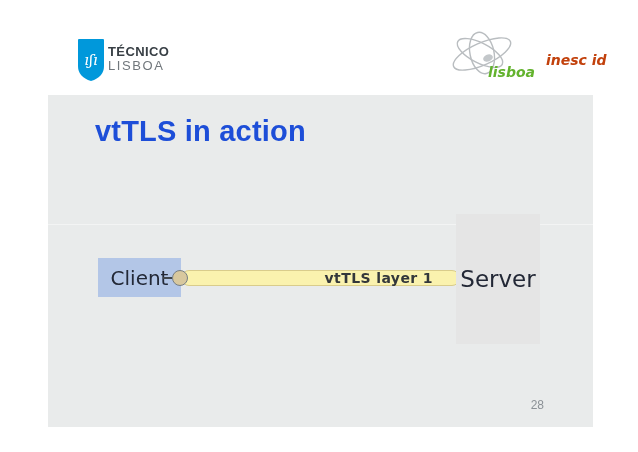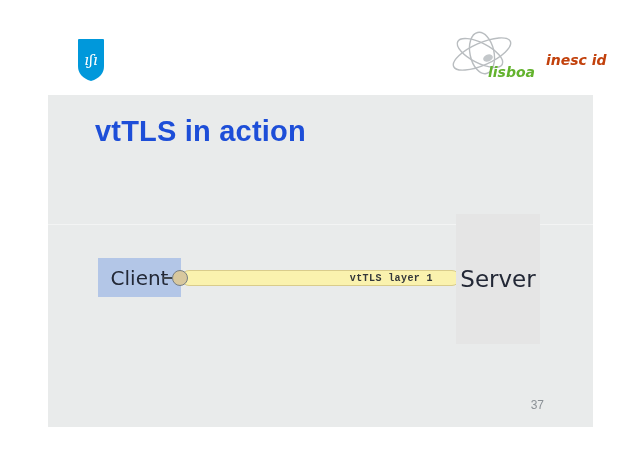--- a/index.html
+++ b/index.html
@@ -59,39 +59,43 @@
     display:flex;align-items:center;justify-content:center;
   }
   .server-box .lbl{font-size:23px;color:#232836;}
   .pipe{
     position:absolute;left:181px;top:270px;width:279px;height:16px;
     background:#faf2ae;border:1px solid #d9cc8b;border-radius:9px;
     display:flex;align-items:center;justify-content:flex-end;
     box-sizing:border-box;padding-right:26px;
   }
   .pipe .lbl{
-    font-size:10px;font-weight:bold;color:#33373b;letter-spacing:.4px;white-space:nowrap;font-family:Liberation Mono, monospace;
+    font-size:14px;font-weight:bold;color:#33373b;letter-spacing:.4px;white-space:nowrap;
   }
   .knob{
     position:absolute;left:172px;top:270px;width:14px;height:14px;border-radius:50%;
     background:#d8c89e;border:1px solid #767e84;box-sizing:content-box;
   }
   .dash{position:absolute;left:163px;top:277px;width:9px;height:2px;background:#41464c;}
   .arrow{position:absolute;left:461px;top:271px;}
 </style>
 </head>
 <body>
 
 <div class="stage">
 
   <div class="tecnico">
     <svg class="shield" width="26" height="42" viewBox="0 0 26 42">
       <path d="M1,0 H25 Q26,0 26,1 V27 Q26,38 13,42 Q0,38 0,27 V1 Q0,0 1,0 Z" fill="#0098db"></path>
       <text x="13" y="26" text-anchor="middle" font-size="15" font-style="italic" font-family="DejaVu Serif, serif" fill="#ffffff">ıʃı</text>
     </svg>
+    <div class="words">
+      <div class="name">TÉCNICO</div>
+      <div class="city">LISBOA</div>
+    </div>
   </div>
 
   <div class="inescid">
     <svg class="orbits" width="74" height="56" viewBox="0 0 74 56">
       <g fill="none" stroke="#b9bdc0" stroke-width="1.4">
         <ellipse cx="38" cy="27" rx="31" ry="11" transform="rotate(-24 38 27)"></ellipse>
         <ellipse cx="36" cy="26" rx="25" ry="10" transform="rotate(27 36 26)"></ellipse>
         <ellipse cx="38" cy="26" rx="21" ry="12" transform="rotate(78 38 26)"></ellipse>
       </g>
       <ellipse cx="44" cy="31" rx="5" ry="3.5" transform="rotate(-20 44 31)" fill="#c3c7ca"></ellipse>
@@ -117,15 +121,15 @@
 
   <svg class="arrow" width="16" height="14" viewBox="0 0 16 14">
     <line x1="0" y1="7" x2="9" y2="7" stroke="#1a1a1a" stroke-width="1.8"></line>
     <polygon points="9,3.2 15.5,7 9,10.8" fill="#1a1a1a"></polygon>
   </svg>
 
   <div class="server-box">
     <span class="lbl">Server</span>
   </div>
 
-  <div class="page-number">37</div>
+  <div class="page-number">28</div>
 
 </div>
 
 </body></html>

